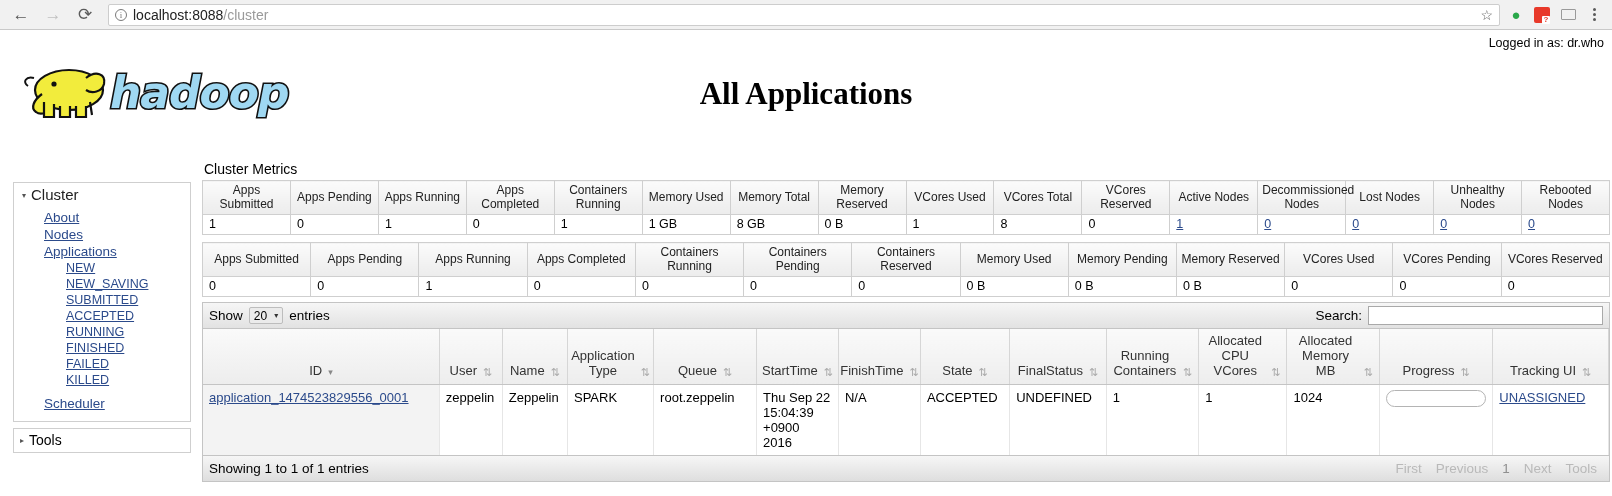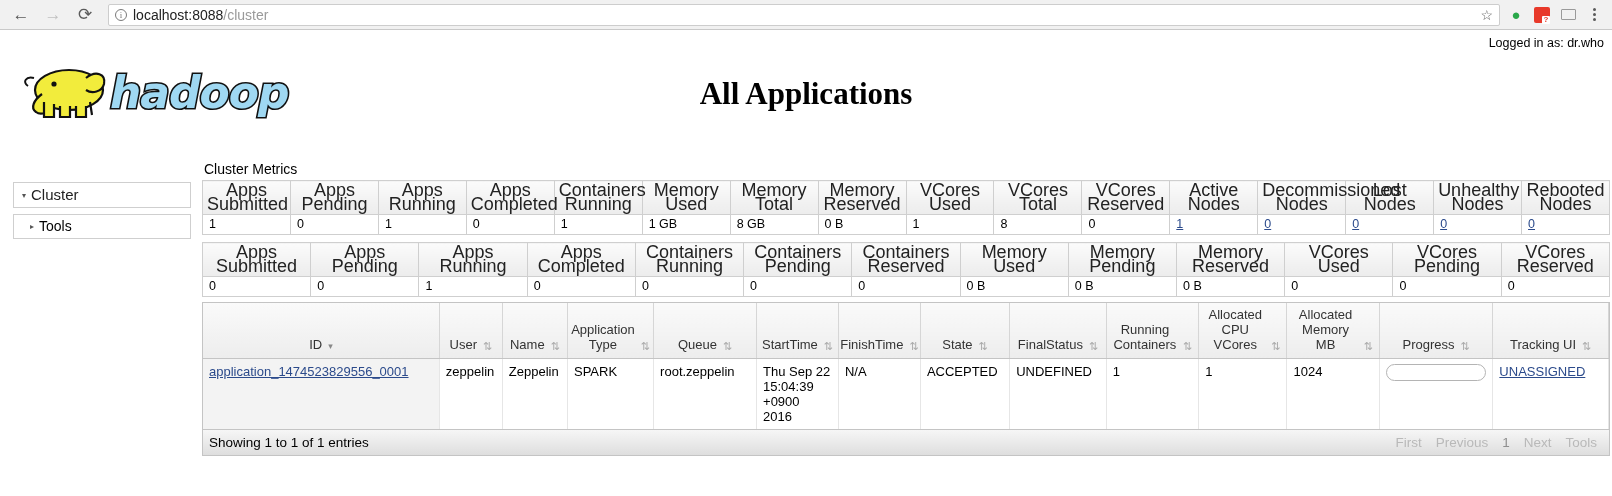--- a/index.html
+++ b/index.html
@@ -55,31 +55,31 @@
   
   .sidebar{ position:absolute; left:13px; top:131px; width:178px; font-size:13px;margin-top:21px; }
   .panel{ border:1px solid #cfcfcf; background:#fff; }
   .panel-head{ padding:3px 6px 4px 8px; font-size:15px; color:#222; }
   .caret{ display:inline-block; font-size:8px; color:#555; margin-right:5px; vertical-align:2px;}
   .panel-body{ padding:2px 0 9px 0; }
   .nav-link{ display:block; color:#2b4a8b; text-decoration:underline; font-size:13.5px;
     padding:1px 0 1px 30px; white-space:nowrap; }
   .nav-link.sub{ padding-left:52px; font-size:12.5px; }
   .nav-spacer{ height:7px; }
-  .tools{ margin-top:6px; border:1px solid #cfcfcf; padding:3px 6px 4px 16px; font-size:14px; background:#fff;}
+  .tools{ margin-top:6px; border:1px solid #cfcfcf; padding:3px 6px 4px 6px; font-size:14px; background:#fff;}
 
   
   .content{ position:absolute; left:202px; top:131px; right:2px; }
   .sec-title{ font-size:14px; margin:0 0 3px 2px; }
 
   table.metrics{ border-collapse:collapse; width:100%; table-layout:fixed; }
   table.metrics th{
     background:linear-gradient(#fbfbfb,#ececec);
     border:1px solid #cfcfcf;
-    font-size:18px; font-weight:normal; color:#222;
+    font-size:12px; font-weight:normal; color:#222;
     padding:2px 4px 3px; text-align:center; line-height:14px;
   }
   table.metrics td{
     border:1px solid #cfcfcf; border-top:none;
     font-size:12.5px; padding:2px 6px 3px; text-align:left; height:20px; color:#000;
   }
   table.metrics td a{ color:#2b4a8b; text-decoration:underline; }
 
   .gap{ height:7px; }
 
@@ -183,20 +183,35 @@
       <text x="96" y="48" font-family="DejaVu Sans, sans-serif" font-size="44" font-style="italic" font-weight="bold" fill="#9fd8f2" stroke="#111" stroke-width="3.2" paint-order="stroke" letter-spacing="-1">hadoop</text>
     </svg>
   </div>
 
   <div class="page-title">All Applications</div>
 
   <div class="sidebar">
     <div class="panel">
       <div class="panel-head">
         <span class="caret">▾</span><span>Cluster</span>
+      </div>
+      <div class="panel-body">
+        <a class="nav-link">About</a>
+        <a class="nav-link">Nodes</a>
+        <a class="nav-link">Applications</a>
+        <a class="nav-link sub">NEW</a>
+        <a class="nav-link sub">NEW_SAVING</a>
+        <a class="nav-link sub">SUBMITTED</a>
+        <a class="nav-link sub">ACCEPTED</a>
+        <a class="nav-link sub">RUNNING</a>
+        <a class="nav-link sub">FINISHED</a>
+        <a class="nav-link sub">FAILED</a>
+        <a class="nav-link sub">KILLED</a>
+        <div class="nav-spacer"></div>
+        <a class="nav-link">Scheduler</a>
       </div>
     </div>
     <div class="tools">
       <span class="caret">▸</span><span>Tools</span>
     </div>
   </div>
 
   <div class="content">
 
     <div class="sec-title">Cluster Metrics</div>
@@ -276,20 +291,34 @@
             <td>0 B</td>
             <td>0 B</td>
             <td>0</td>
             <td>0</td>
             <td>0</td>
           </tr>
         </tbody>
     </table>
 
     <div class="dt-wrap">
+      <div class="dt-top">
+        <div class="dt-length">
+          <span>Show</span>
+          <span class="select-mini">
+            <span>20</span>
+            <span class="arrow">▾</span>
+          </span>
+          <span>entries</span>
+        </div>
+        <div class="dt-filter">
+          <span>Search:</span>
+          <input type="text" value="" style="">
+        </div>
+      </div>
 
       <table class="dt">
         <colgroup>
           <col style="width:225px">
             <col style="width:60px">
             <col style="width:62px">
             <col style="width:82px">
           <col style="width:98px">
             <col style="width:78px">
             <col style="width:78px">

